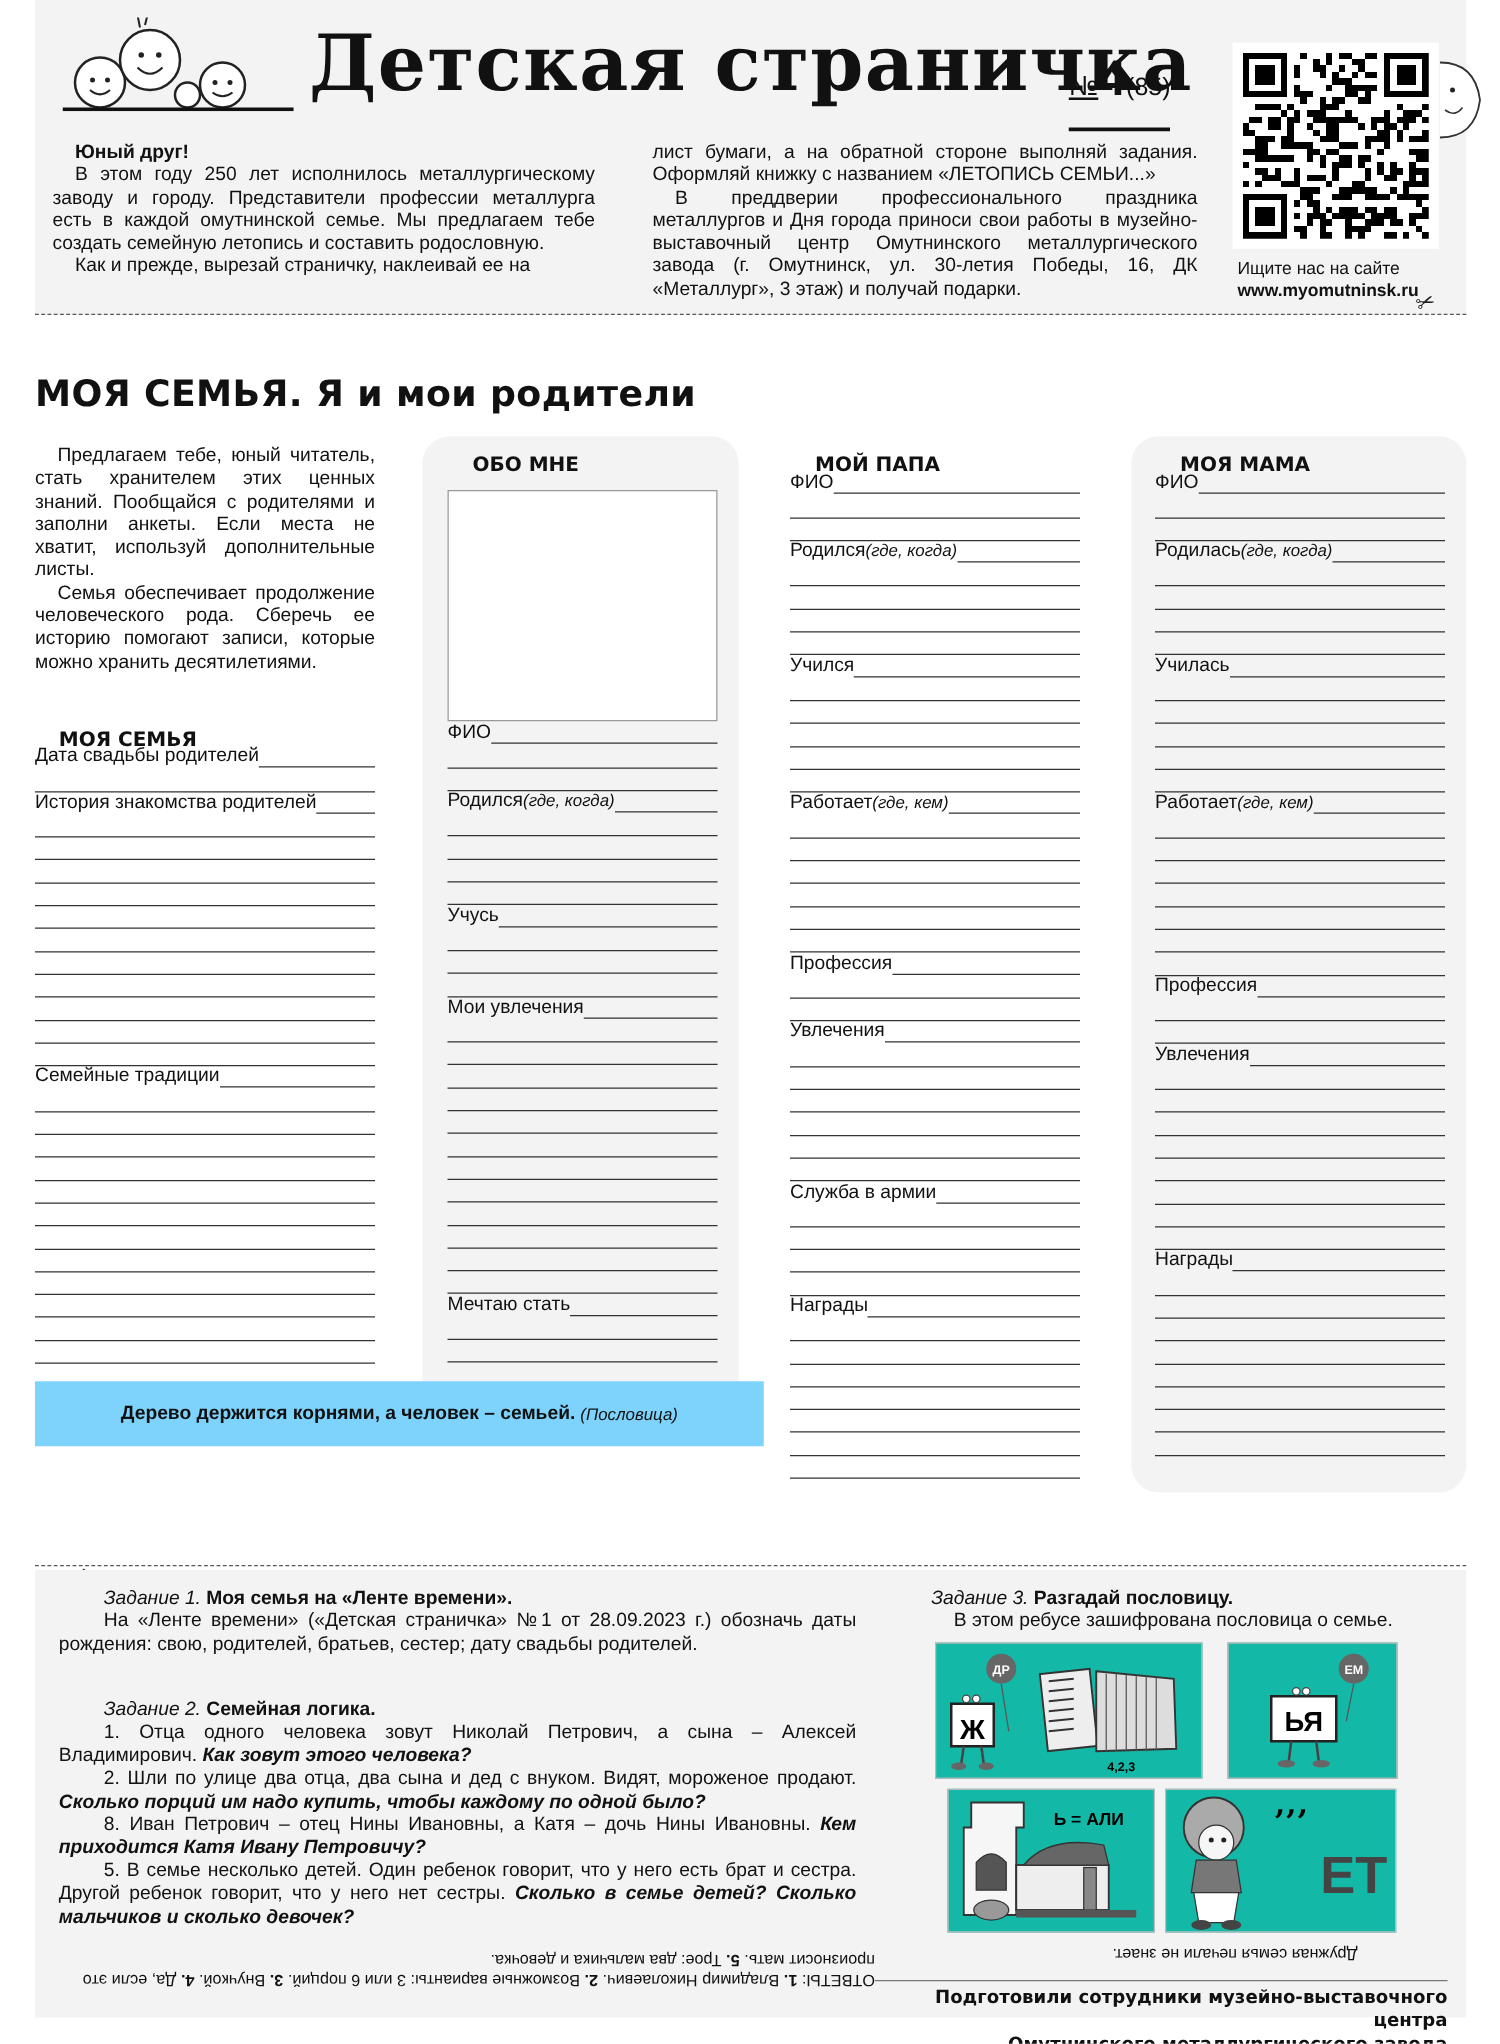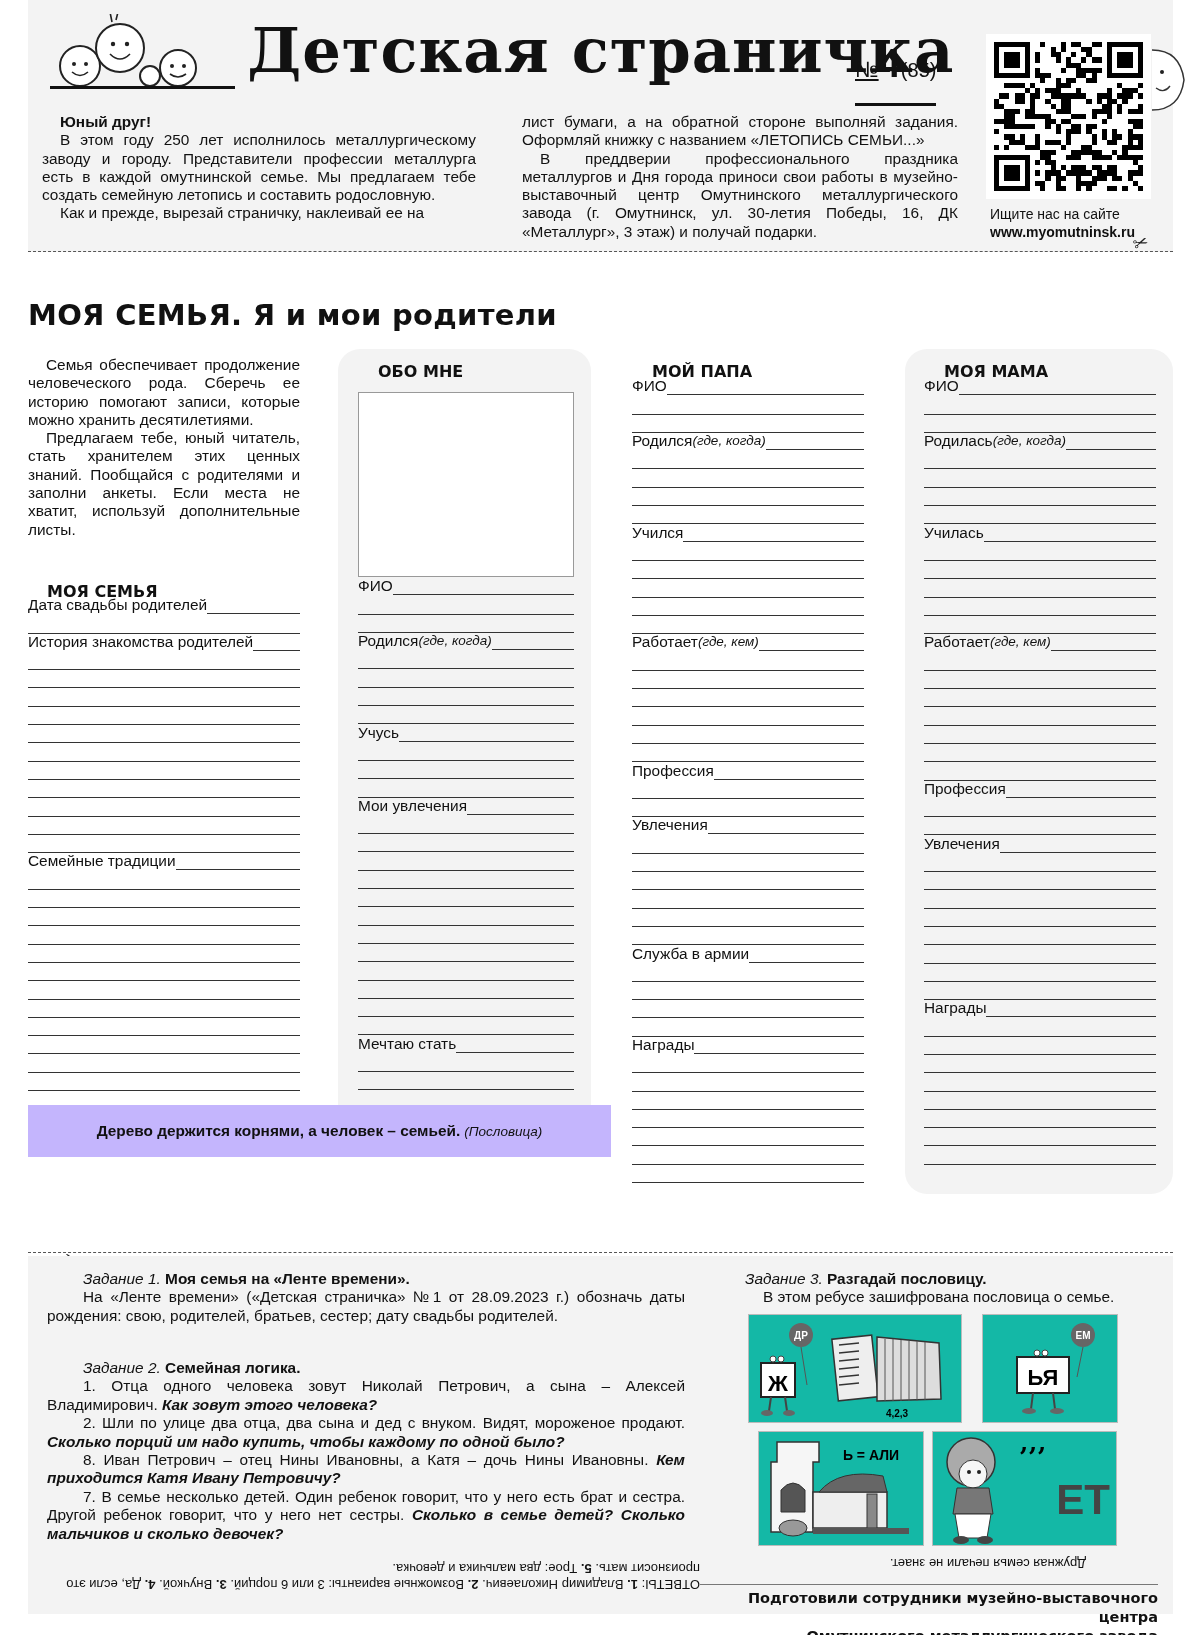--- a/index.html
+++ b/index.html
@@ -35,21 +35,21 @@
   .panel-gray { background: #f3f3f3; border-radius: 22px; }
   .col-title { font-family: "DejaVu Sans", sans-serif; font-weight: bold; font-size: 16px; }
   .form { font-family: "Liberation Sans", sans-serif; font-size: 15.4px; }
   .form-row { position: relative; height: 18.3px; border-bottom: 1.2px solid #333; white-space: nowrap; }
   .form-row.label { border-bottom: none; display: flex; align-items: flex-end; }
   .form-row.label .lbl { background: transparent; line-height: 18px; padding-bottom: 1px; }
   .form-row.label .fill { flex: 1; border-bottom: 1.2px solid #333; height: 1px; margin-bottom: 1px; }
   .form-row.label .hint { font-style: italic; font-size: 13.5px; }
   .photo-box { background: #fff; border: 1.5px solid #999; }
 
-  .proverb-bar { left: 28px; top: 1105px; width: 583px; height: 52px; background: #c4b5fd; display: flex; align-items: center; justify-content: center; font-family: "Liberation Sans", sans-serif; font-size: 15.4px; }
+  .proverb-bar { left: 28px; top: 1105px; width: 583px; height: 52px; background: #7dd3fc; display: flex; align-items: center; justify-content: center; font-family: "Liberation Sans", sans-serif; font-size: 15.4px; }
   .proverb-bar .main { font-weight: bold; }
   .proverb-bar .src { font-style: italic; font-size: 13.5px; margin-left: 4px; }
 
   
   .tasks-bg { left: 28px; top: 1256px; width: 1145px; height: 358px; background: #f3f3f3; }
   .task-text { font-family: "Liberation Sans", sans-serif; font-size: 15.4px; line-height: 18.4px; text-align: justify; }
   .task-text p { text-indent: 36px; }
   .task-text .head { text-indent: 36px; }
   .task-text .tag { font-style: italic; }
   .task-text .tt { font-weight: bold; }
@@ -415,22 +415,22 @@
 <div class="abs site-text">
   <div>Ищите нас на сайте</div>
   <div class="url">www.myomutninsk.ru</div>
 </div>
 <div class="abs scissors" style="left:1133px; top:232px; transform: rotate(-20deg);">✂</div>
 <div class="abs dash-h" style="left:28px; top:251px; width:1145px;"></div>
 
 <div class="abs section-title">МОЯ СЕМЬЯ. Я и мои родители</div>
 
 <div class="abs lead">
+  <p>Предлагаем тебе, юный читатель, стать хранителем этих ценных знаний. Пообщайся с родителями и заполни анкеты. Если места не хватит, используй дополнительные листы.</p>
   <p>Семья обеспечивает продолжение человеческого рода. Сберечь ее историю помогают записи, которые можно хранить десятилетиями.</p>
-  <p>Предлагаем тебе, юный читатель, стать хранителем этих ценных знаний. Пообщайся с родителями и заполни анкеты. Если места не хватит, используй дополнительные листы.</p>
 </div>
 
 <div class="abs panel-gray" style="left:338px; top:349px; width:253px; height:783px;"></div>
 <div class="abs panel-gray" style="left:905px; top:349px; width:268px; height:845px;"></div>
 
 <div class="abs col-title" style="left:47px; top:582px;">МОЯ СЕМЬЯ</div>
 <div class="abs form" id="form-family" style="left:28px; top:597px; width:272px;">
     <div class="form-row label">
       <span class="lbl">Дата свадьбы родителей</span>
       <span class="fill"></span>
@@ -677,21 +677,21 @@
   <div class="head"><span class="tag">Задание 1.</span> <span class="tt">Моя семья на «Ленте времени».</span></div>
   <p>На «Ленте времени» («Детская страничка» №1 от 28.09.2023 г.) обозначь даты рождения:  свою, родителей,  братьев, сестер; дату свадьбы родителей.</p>
 </div>
 
 <div class="abs task-text" style="left:47px; top:1359px; width:638px;">
   <div class="head"><span class="tag">Задание 2.</span> <span class="tt">Семейная логика.</span></div>
   <div id="task2-items">
       <p><span>1. Отца одного человека зовут Николай Петрович, а сына – Алексей Владимирович. </span><span class="q">Как зовут этого человека?</span><span></span></p>
       <p><span>2. Шли по улице два отца, два сына и дед с внуком. Видят, мороженое продают. </span><span class="q">Сколько порций им надо купить, чтобы каждому по одной было?</span><span></span></p>
       <p><span>8. Иван Петрович – отец Нины Ивановны, а Катя – дочь Нины Ивановны. </span><span class="q">Кем приходится Катя Ивану Петровичу?</span><span></span></p>
-      <p><span>7. В семье несколько детей. Один ребенок говорит, что у него есть брат и сестра. Другой ребенок говорит, что у него нет сестры. </span><span class="q">Сколько в семье детей? Сколько мальчиков и сколько девочек?</span><span></span></p>
+      <p><span>5. В семье несколько детей. Один ребенок говорит, что у него есть брат и сестра. Другой ребенок говорит, что у него нет сестры. </span><span class="q">Сколько в семье детей? Сколько мальчиков и сколько девочек?</span><span></span></p>
     </div>
 </div>
 
 <div class="abs answers">
   <div>
     <span>ОТВЕТЫ: </span><span class="b">1.</span><span> Владимир Николаевич. </span><span class="b">2.</span><span> Возможные варианты: 3 или 6 порций. </span><span class="b">3.</span><span> Внучкой. </span><span class="b">4.</span><span> Да, если это произносит мать. </span><span class="b">5.</span><span> Трое: два мальчика и девочка.</span>
   </div>
 </div>
 
 <div class="abs task-text" style="left:745px; top:1270px; width:420px;">

